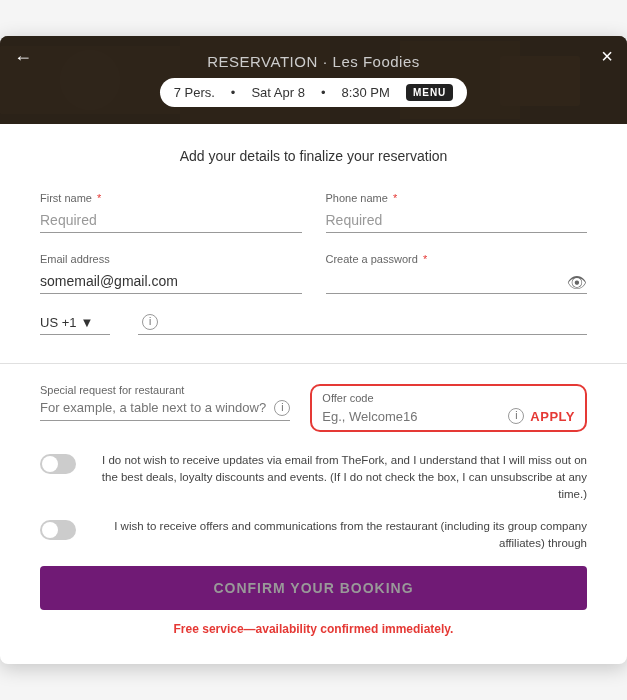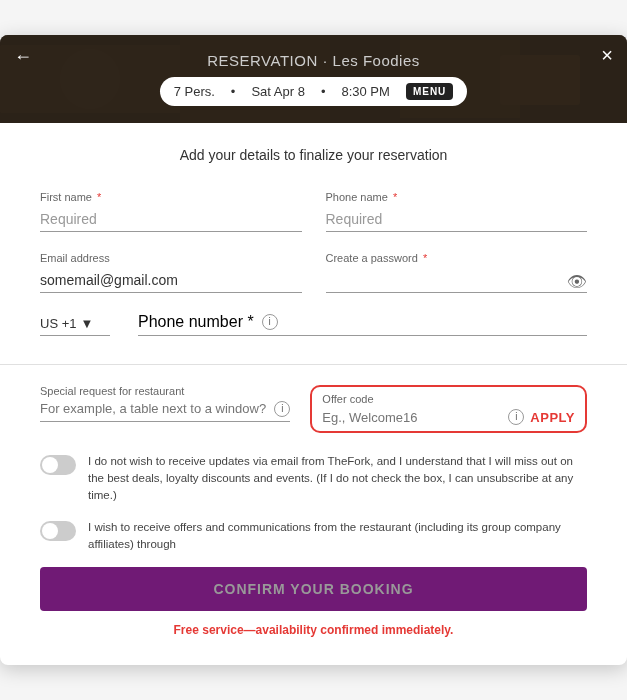--- a/index.html
+++ b/index.html
@@ -271,20 +271,21 @@
       font-weight: 700;
       cursor: pointer;
       letter-spacing: 0.5px;
       white-space: nowrap;
     }
     .toggle-row {
       display: flex;
       align-items: flex-start;
       gap: 12px;
       margin-bottom: 14px;
+      text-align: right;
     }
     .toggle {
       width: 36px;
       height: 20px;
       background: #ccc;
       border-radius: 10px;
       position: relative;
       flex-shrink: 0;
       cursor: pointer;
       margin-top: 2px;
@@ -416,24 +417,20 @@
         </div>
       </div>
     </div>
 
     <div class="phone-row">
       <div class="phone-country">
         <span>US +1</span>
         <span class="dropdown-arrow">▼</span>
       </div>
       <div class="phone-label-row">
-        <label>
-          <span>Phone number</span>
-          <span class="required"> *</span>
-        </label>
         <div class="info-icon">i</div>
       </div>
     </div>
 
     <hr class="divider">
 
     <div class="extras-row">
       <div class="extras-group">
         <label>Special request for restaurant</label>
         <div class="extras-input-wrap">

